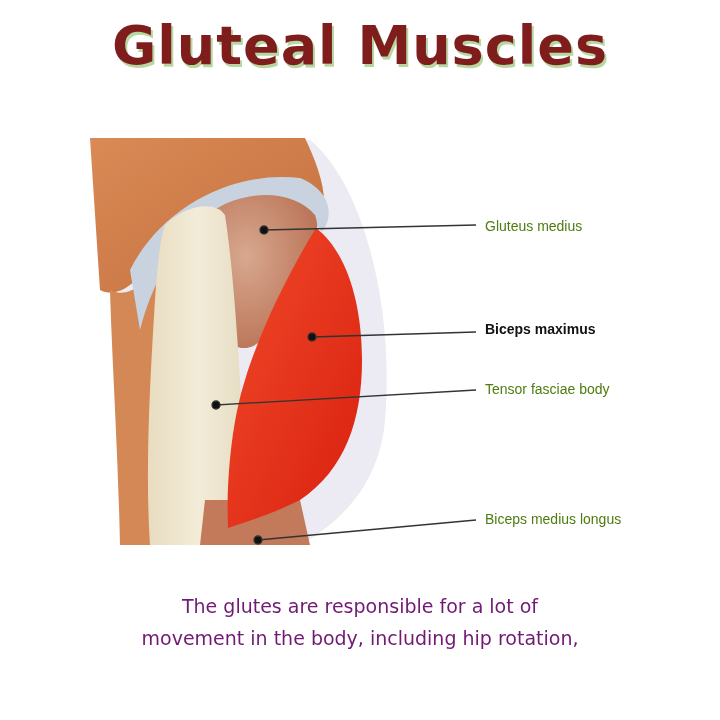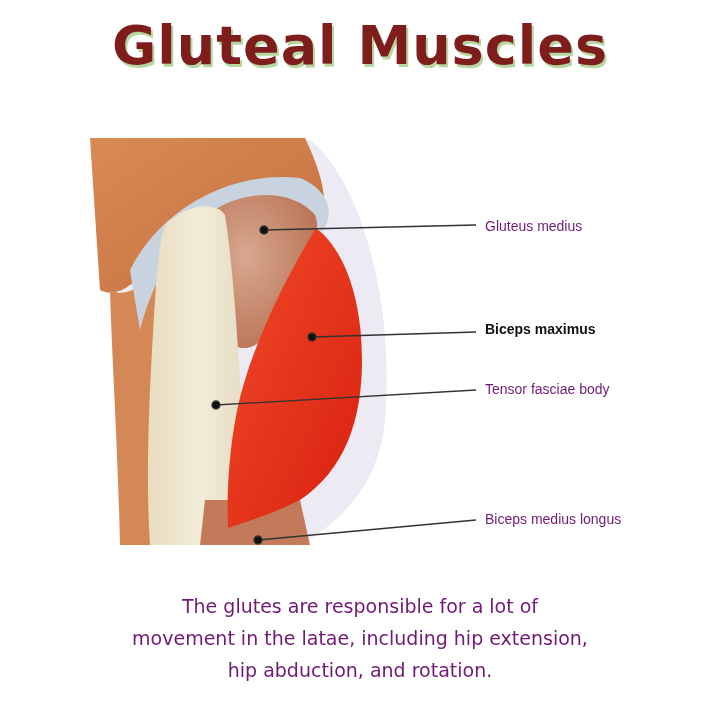--- a/index.html
+++ b/index.html
@@ -6,21 +6,21 @@
   body { width: 720px; height: 720px; position: relative; overflow: hidden; font-family: "Liberation Sans", sans-serif; }
   .title {
     position: absolute; left: 0; top: 14px; width: 720px; text-align: center;
     font-family: "DejaVu Sans", sans-serif; font-weight: bold; font-size: 54px;
     color: #7f1d1d; letter-spacing: 1px;
     text-shadow: 2px 3px 0 #b6d7a0;
   }
   .figure { position: absolute; left: 0; top: 0; width: 720px; height: 720px; }
   .label {
     position: absolute; font-family: "Liberation Sans", sans-serif; font-size: 14px;
-    color: #701a75; white-space: nowrap;
+    color: #4d7c0f; white-space: nowrap;
   }
   .label.emph { color: #111111; font-weight: bold; }
   .caption {
     position: absolute; left: 60px; top: 590px; width: 600px; text-align: center;
     font-family: "DejaVu Sans", sans-serif; font-size: 19px; line-height: 32px; color: #701a75;
   }
   .caption div { display: block; }
 </style>
 </head>
 <body>
@@ -76,15 +76,14 @@
   </g>
 </svg>
 
 <div class="label" style="left:485px; top:218px;">Gluteus medius</div>
 <div class="label emph" style="left:485px; top:321px;">Biceps maximus</div>
 <div class="label" style="left:485px; top:381px;">Tensor fasciae body</div>
 <div class="label" style="left:485px; top:511px;">Biceps medius longus</div>
 
 <div class="caption">
   <div>The glutes are responsible for a lot of</div>
-  <div>movement in the latae, including hip extension,</div>
-  <div>hip abduction, and rotation.</div>
+  <div>movement in the body, including hip rotation,</div>
 </div>
 
 </body></html>

